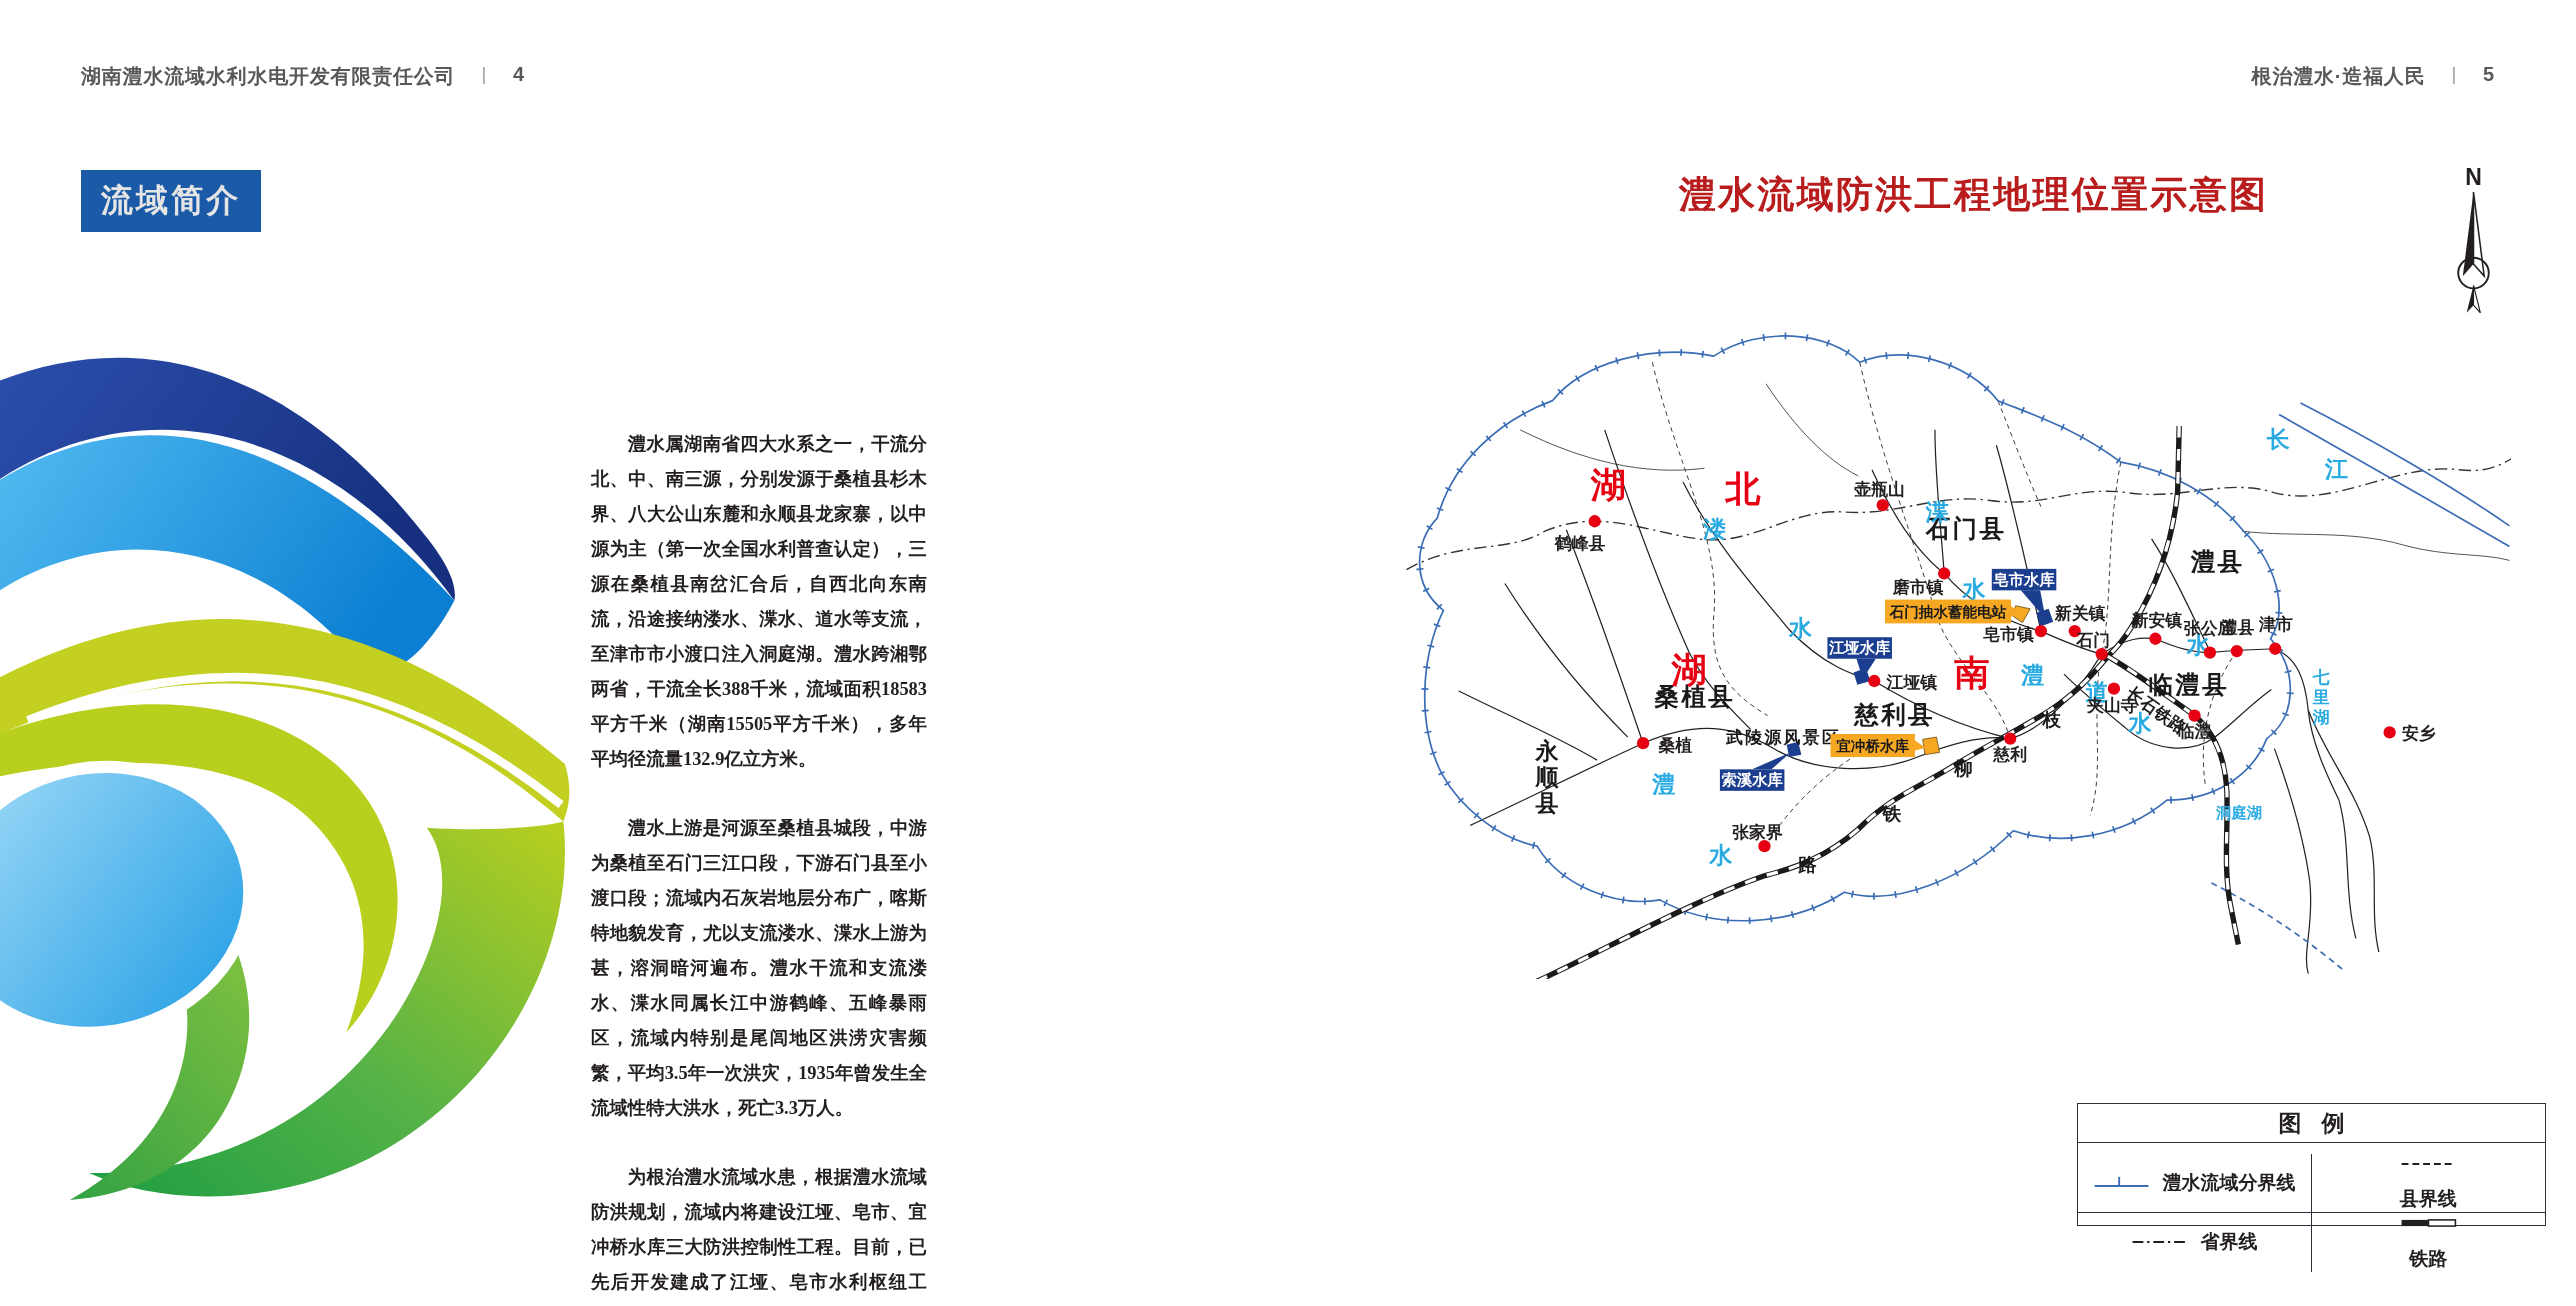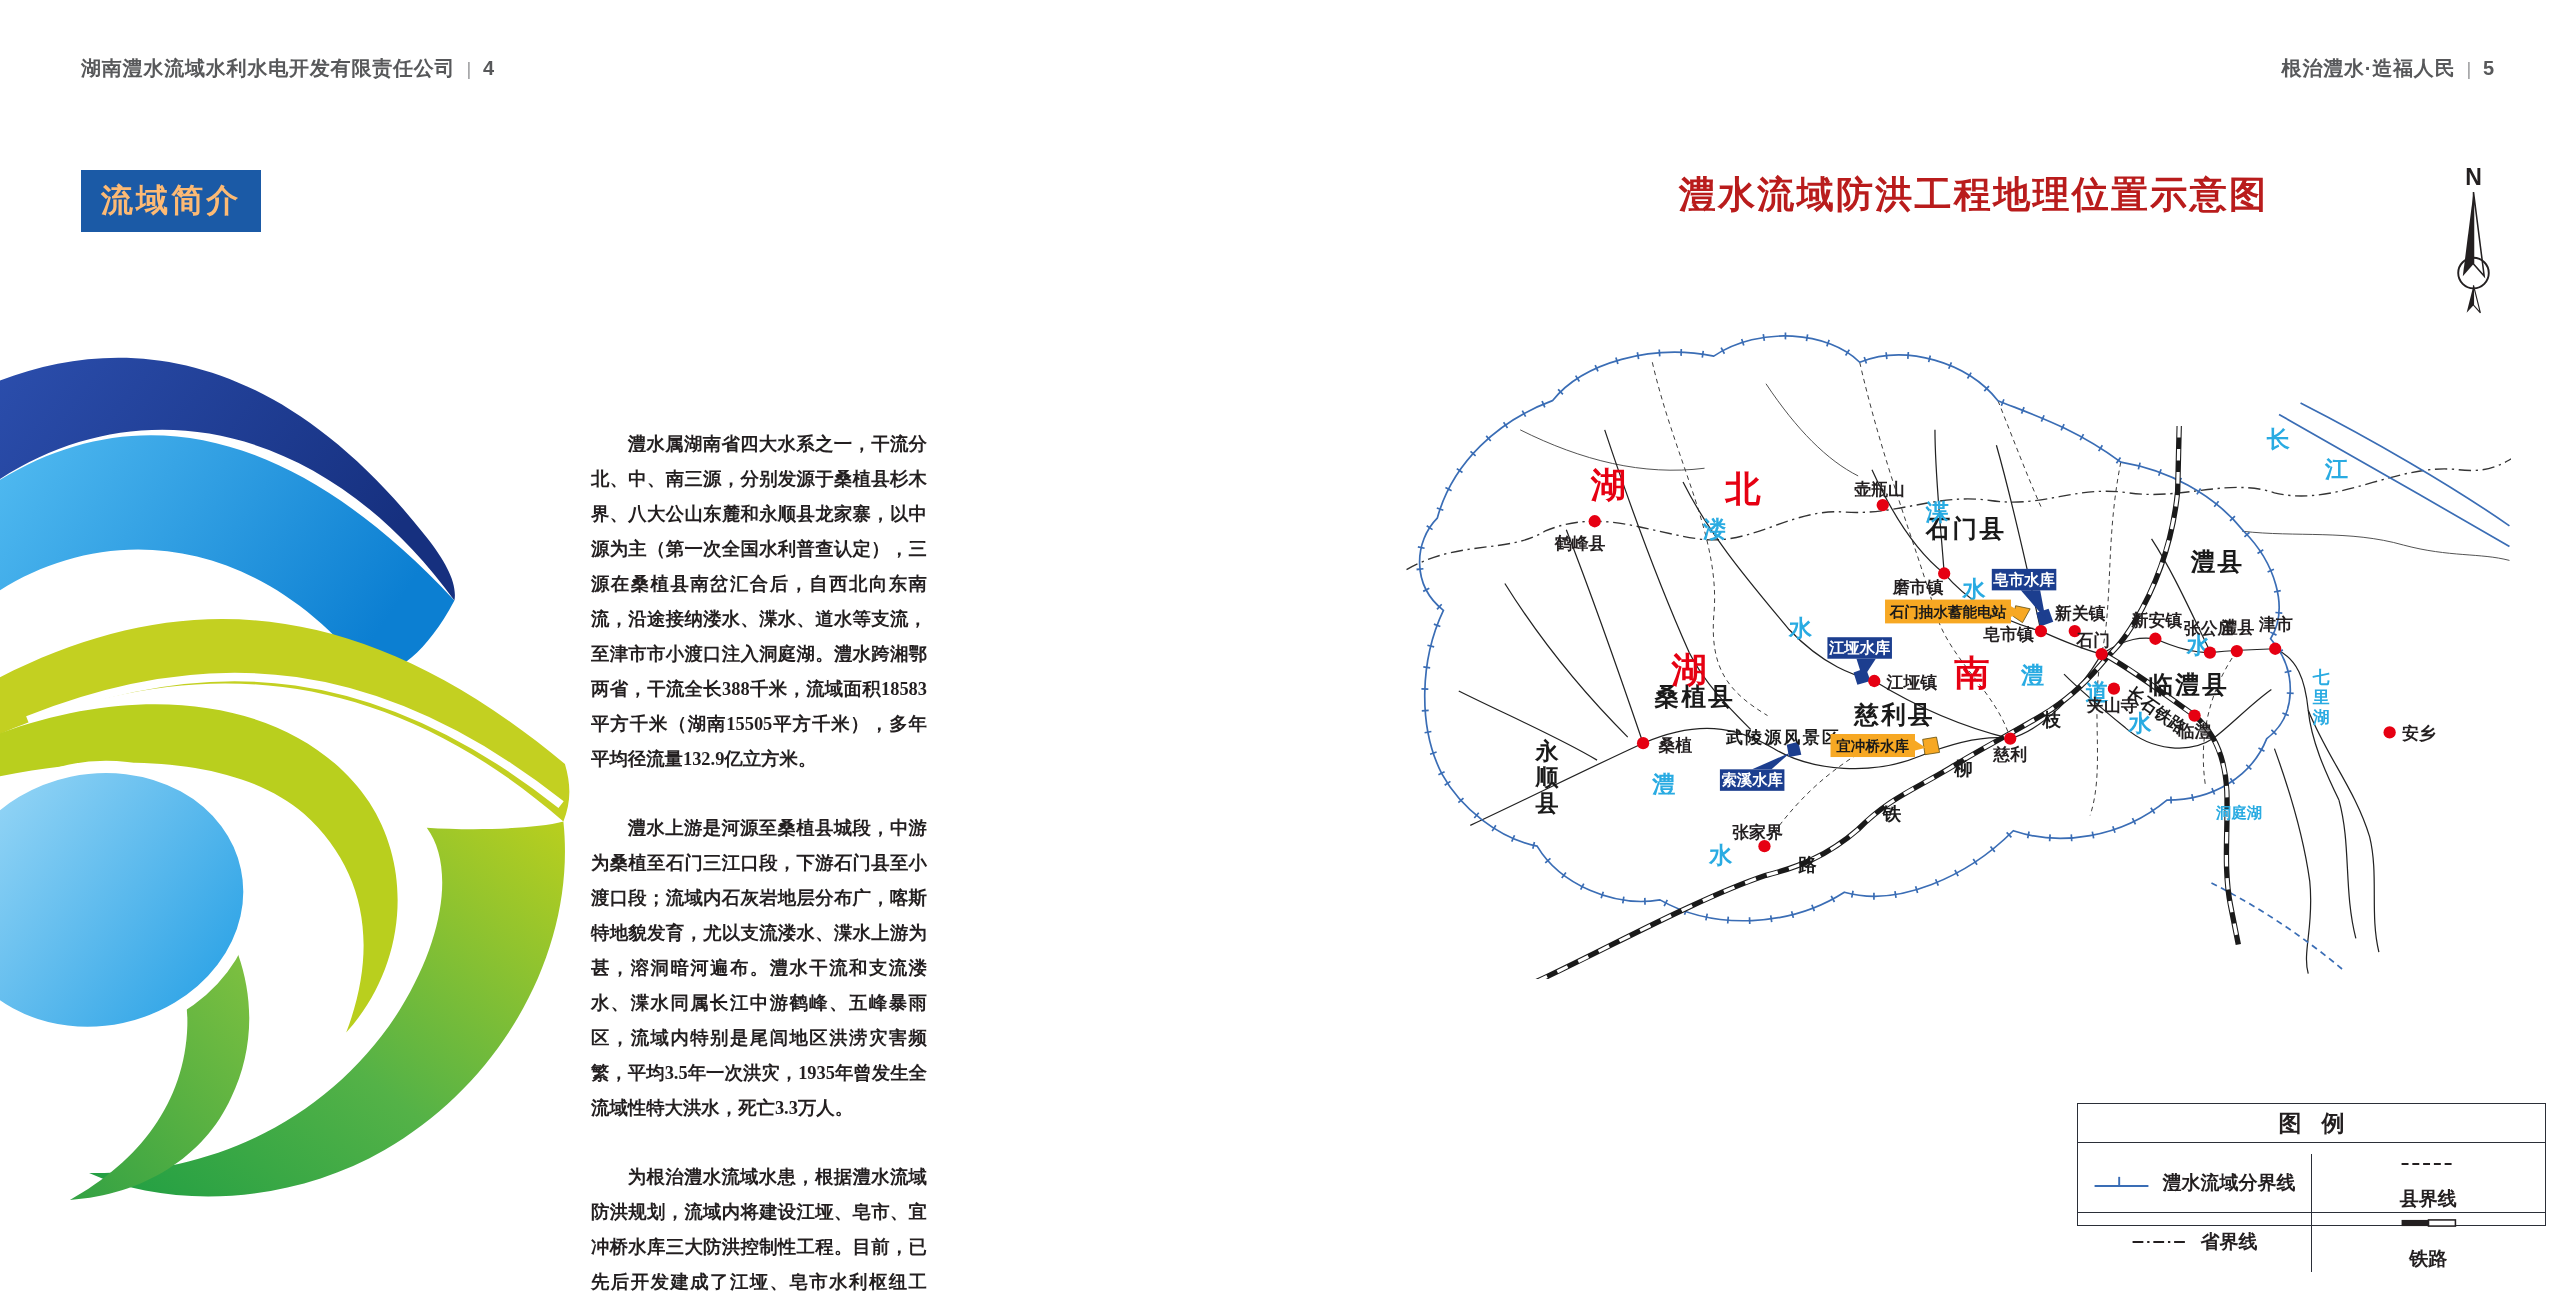--- a/index.html
+++ b/index.html
@@ -1,25 +1,25 @@
 <!DOCTYPE html>
 <html style="font-size:12.3px"><head>
 <meta charset="utf-8">
 <style>
   html,body{margin:0;padding:0;background:#e8e8e8;}
   .canvas{position:relative;width:2576px;height:1306px;background:#ffffff;overflow:hidden;
           font-family:"Liberation Sans",sans-serif;}
   
-  .pg-header{position:absolute;top:55px;display:flex;align-items:center;gap:11px;
+  .pg-header{position:absolute;top:63px;display:flex;align-items:flex-start;gap:26px;
              font-weight:700;font-size:20px;color:#57585a;letter-spacing:0.8px;}
   .pg-header .sep{color:#9b9c9e;font-weight:400;font-size:18.4px;}
   #header-left{left:81px;}
   #header-right{right:81px;margin-left:47px;}
   
-  .badge{position:absolute;left:81px;top:170px;background:#1b5aa6;color:#fdba74;
+  .badge{position:absolute;left:81px;top:170px;background:#1b5aa6;color:#e5e5e5;
          font-size:32px;font-weight:700;letter-spacing:3.1px;padding:9.2px 20px;}
   
   .bodytext{position:absolute;left:591px;top:415px;width:336px;color:#231f20;
             font-family:"Liberation Serif","DejaVu Serif",serif;font-weight:700;
             font-size:18.4px;line-height:35px;text-align:justify;}
   .bodytext p{margin:12px 0 34px 0;text-indent:2em;}
   
   .map-title{position:absolute;left:1647px;top:170px;width:653px;text-align:center;
              color:#b91c1c;font-size:37px;font-weight:700;letter-spacing:2.3px;}
   

